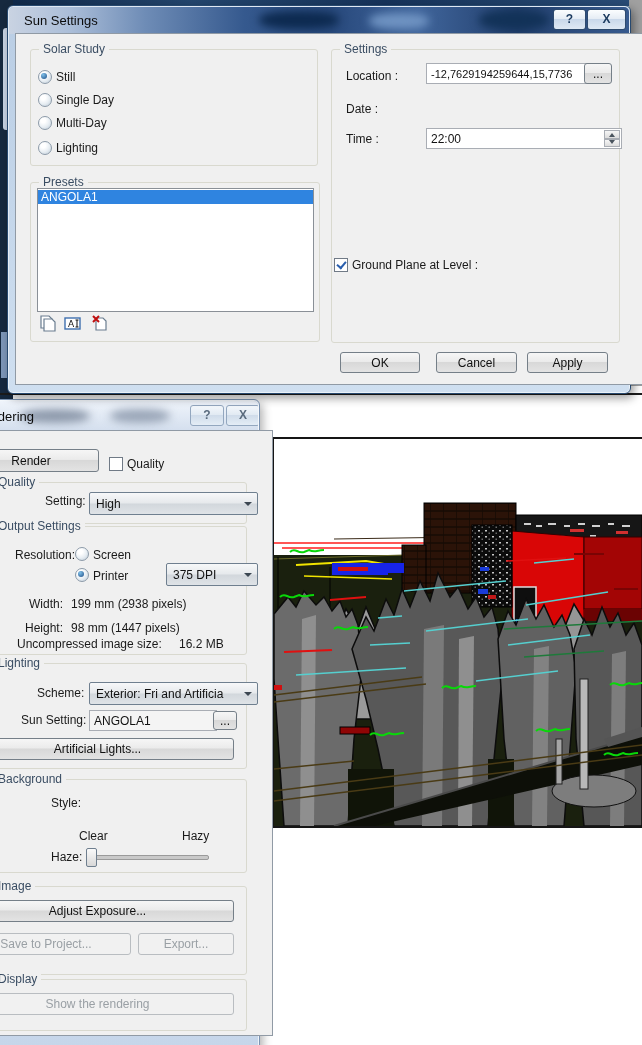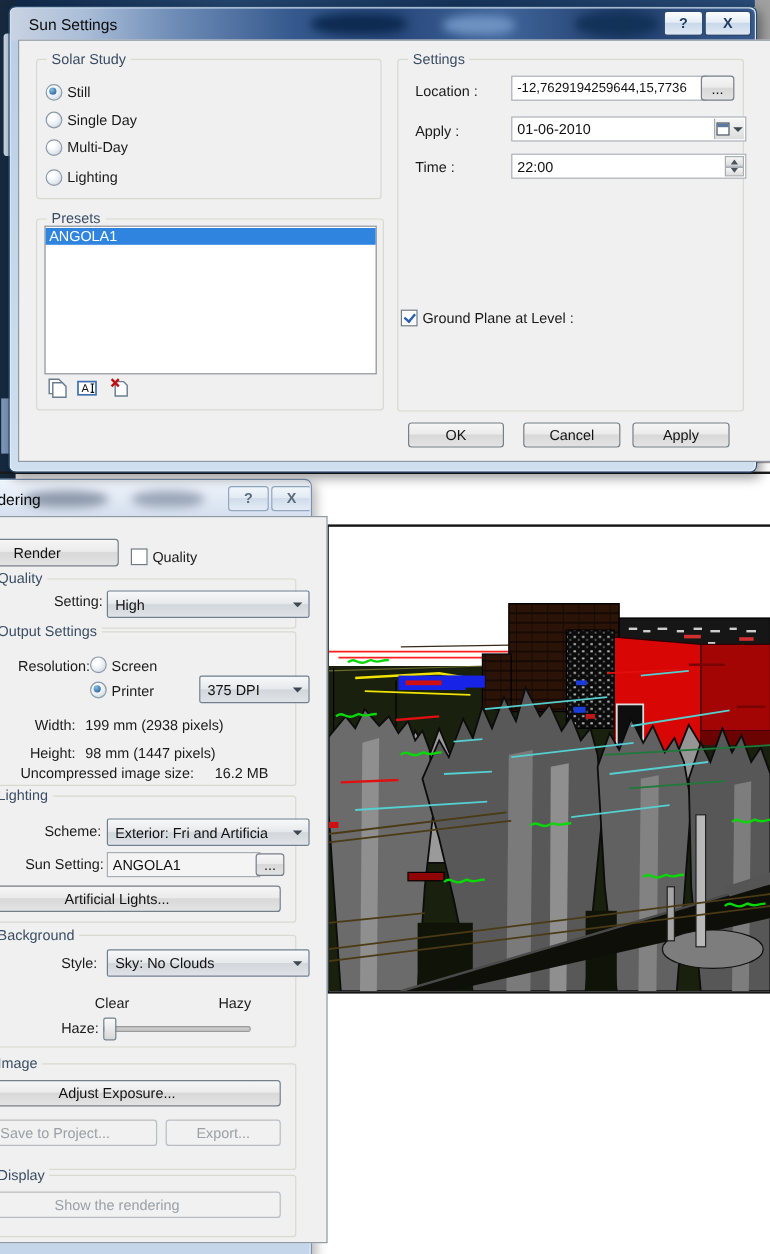--- a/index.html
+++ b/index.html
@@ -274,24 +274,20 @@
     <div class="txt" style="left:132px;top:279px;width:118px;height:19px;background:#f4f4f4;">
       <span>ANGOLA1</span>
     </div>
     <button class="btn" style="left:256px;top:280px;width:24px;height:19px;">...</button>
     <button class="btn" style="left:4px;top:307px;width:273px;height:22px;">Artificial Lights...</button>
 
     <div class="gb" style="left:32px;top:348px;width:256px;height:92px;">
       <span class="gbl" style="left:4px;">Background</span>
     </div>
     <span class="lbl" style="left:94px;top:365px;">Style:</span>
-    <div class="combo" style="left:132px;top:360px;width:147px;height:21px;">
-      <span>Sky: No Clouds</span>
-      <span class="arr"></span>
-    </div>
     <span class="lbl" style="left:122px;top:398px;">Clear</span>
     <span class="lbl" style="left:225px;top:398px;">Hazy</span>
     <span class="lbl" style="left:94px;top:419px;">Haze:</span>
     <div class="sl-track" style="left:129px;top:424px;width:121px;"></div>
     <div class="sl-handle" style="left:129px;top:417px;"></div>
 
     <div class="gb" style="left:32px;top:455px;width:256px;height:87px;">
       <span class="gbl" style="left:4px;">Image</span>
     </div>
     <button class="btn" style="left:4px;top:469px;width:273px;height:22px;">Adjust Exposure...</button>
@@ -356,28 +352,21 @@
 
     <div class="gb" style="left:315px;top:15px;width:287px;height:292px;">
       <span class="gbl" style="left:8px;">Settings</span>
     </div>
     <span class="lbl" style="left:330px;top:35px;">Location :</span>
     <div class="txt" style="left:410px;top:29px;width:153px;height:19px;font-size:11px;">
       <span>-12,7629194259644,15,7736</span>
     </div>
     <button class="btn" style="left:568px;top:29px;width:28px;height:21px;">...</button>
 
-    <span class="lbl" style="left:330px;top:68px;">Apply :</span>
-    <div class="txt" style="left:410px;top:63px;width:186px;height:19px;">
-      <span>01-06-2010</span>
-      <span class="datebtn">
-        <span class="calico"></span>
-        <span style="width:0;height:0;border:4px solid transparent;border-top:4px solid #3c4752;margin-top:4px;"></span>
-      </span>
-    </div>
+    <span class="lbl" style="left:330px;top:68px;">Date :</span>
 
     <span class="lbl" style="left:330px;top:98px;">Time :</span>
     <div class="txt" style="left:410px;top:94px;width:186px;height:19px;">
       <span>22:00</span>
       <span class="spin">
         <div>
             <span class="tri-up"></span>
           </div>
         <div>
             <span class="tri-dn"></span>

